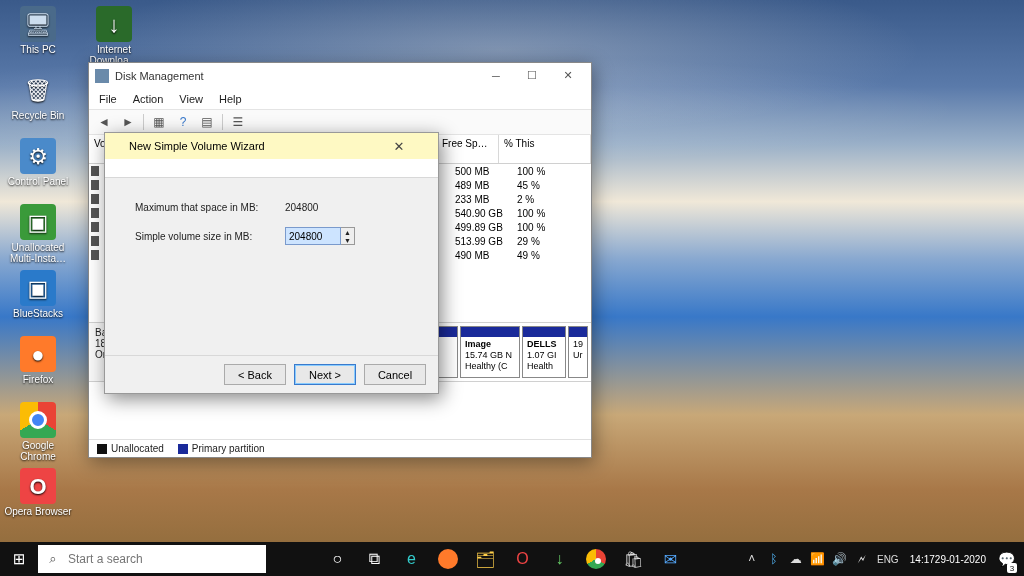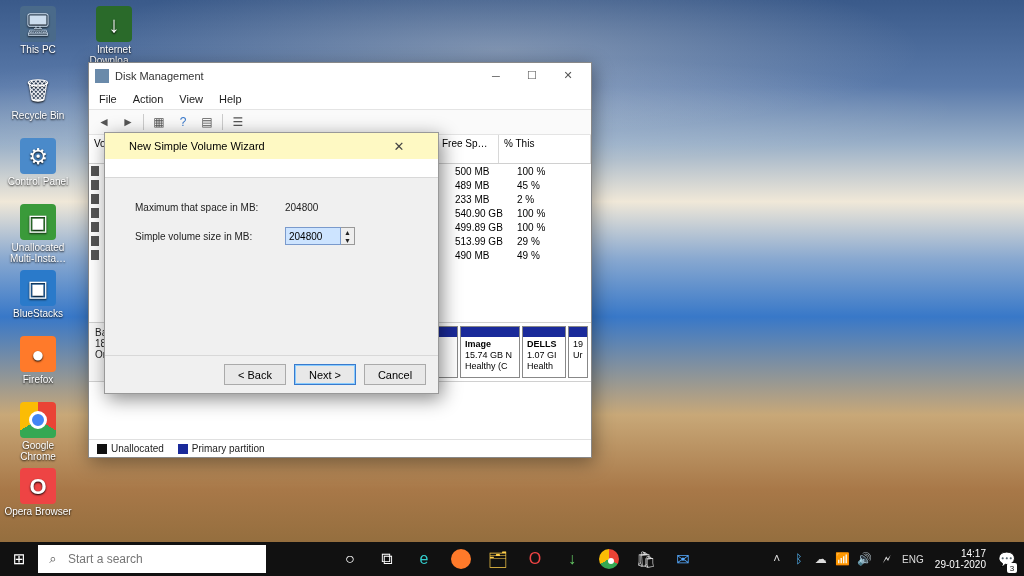--- a/index.html
+++ b/index.html
@@ -92,21 +92,21 @@
   
   .taskbar{position:absolute;left:0;bottom:0;width:100%;height:34px;background:#111;display:flex;align-items:center;color:#fff;font-size:11px}
   .start{width:38px;height:100%;display:flex;align-items:center;justify-content:center;font-size:15px}
   .search{flex:0 0 228px;height:28px;background:#fff;display:flex;align-items:center;color:#666;margin-right:4px}
   .search .sico{width:30px;text-align:center;font-size:13px;color:#555}
   .search input{border:none;outline:none;font-size:12px;flex:1;color:#333;background:transparent}
   .tcent{flex:1;display:flex;align-items:center;justify-content:center;gap:1px}
   .ticon{width:36px;height:34px;display:flex;align-items:center;justify-content:center;font-size:16px}
   .tray{display:flex;align-items:center;height:100%;gap:2px;padding:0 4px}
   .tic{width:20px;height:34px;display:flex;align-items:center;justify-content:center;font-size:12px;color:#ddd}
-  .clock{display:flex;flex-direction:column;align-items:flex-end;justify-content:flex-end;padding:0 6px;font-size:10px;line-height:11px}
+  .clock{display:flex;flex-direction:row;align-items:flex-end;justify-content:flex-end;padding:0 6px;font-size:10px;line-height:11px}
   .notif{width:26px;height:34px;display:flex;align-items:center;justify-content:center;font-size:14px;color:#ddd;position:relative}
   .badge{position:absolute;bottom:3px;right:3px;background:#fff;color:#111;font-size:8px;width:10px;height:10px;border-radius:2px;display:flex;align-items:center;justify-content:center}
 
   
   .tg-edge{color:#3cc}
   .tg-ch .g-ch{width:20px;height:20px}
   .tg-op{color:#e44}
   .tg-folder{color:#ffcf4a}
   .tg-store{color:#ddd}
 </style>

